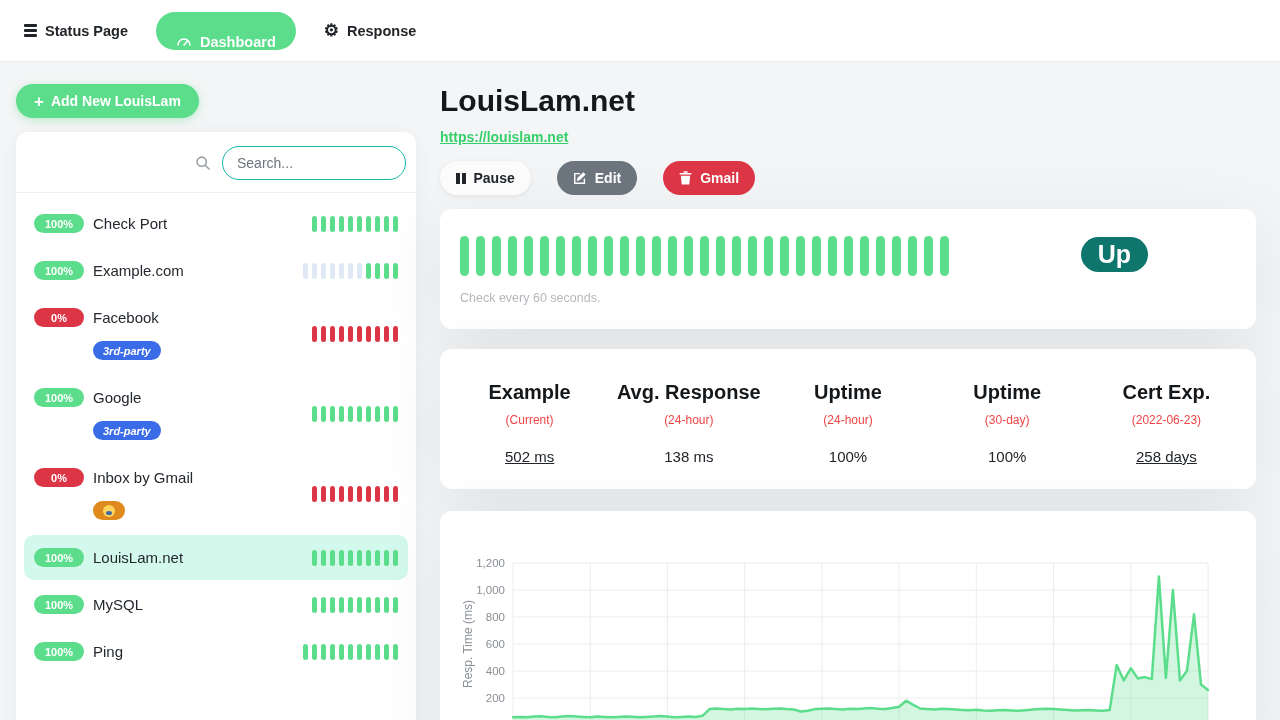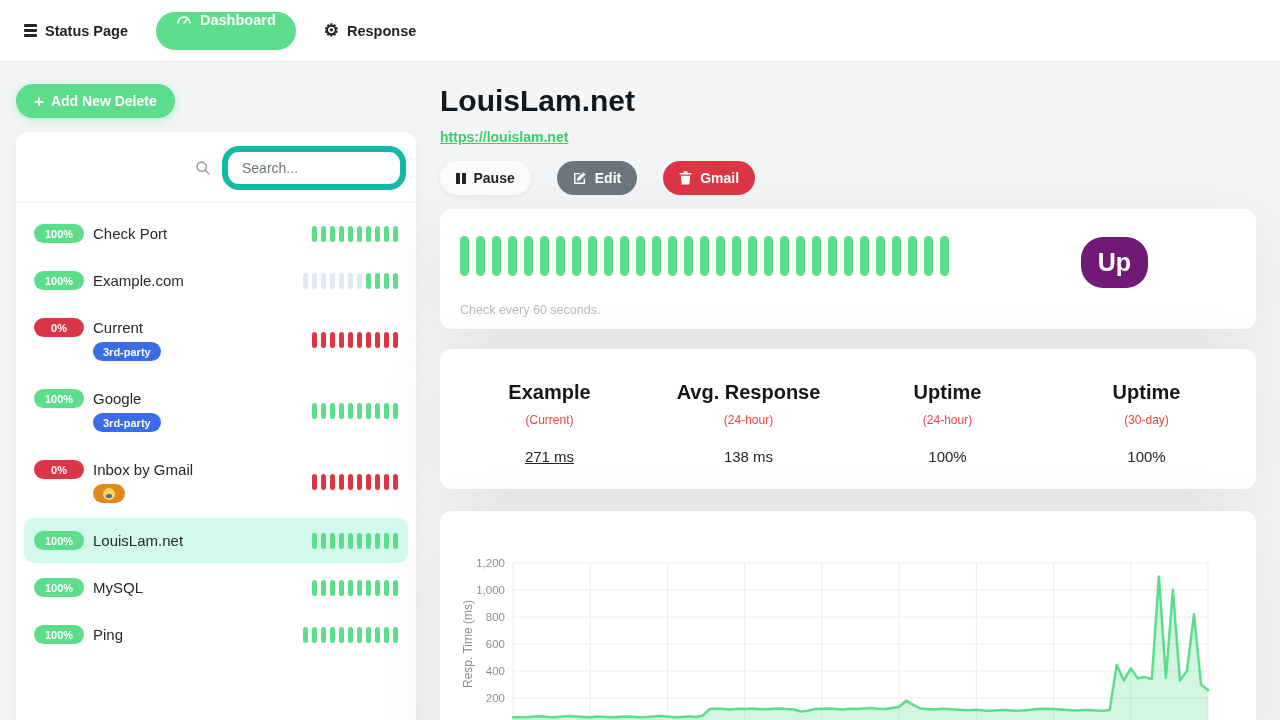--- a/index.html
+++ b/index.html
@@ -8,51 +8,51 @@
 
   
   .navbar { height:62px; background:#fff; border-bottom:1px solid #e9ecef;
     display:flex; align-items:center; justify-content:space-between; padding:0 24px; }
   .brand { display:flex; align-items:center; gap:11px; font-size:20px; font-weight:700; color:#181c20; cursor:pointer; }
   .logo { width:32px; height:32px; border-radius:50%; background:#eefaf0; box-shadow:0 0 8px rgba(0,0,0,.07); position:relative; }
   .logo-inner { position:absolute; left:6px; top:7px; width:20px; height:18px; background:#5cdd8b;
     border-radius:55% 55% 45% 45% / 70% 70% 34% 34%; }
   .nav-right { display:flex; align-items:center; gap:28px; }
   .nav-link { display:flex; align-items:center; gap:8px; font-size:14.5px; font-weight:600; color:#212529; cursor:pointer; text-decoration:none; }
-  .nav-pill { display:flex; align-items:flex-start; gap:8px; background:#5cdd8b; color:#fff; height:38px;
+  .nav-pill { display:flex; align-items:flex-end; gap:8px; background:#5cdd8b; color:#fff; height:38px;
     padding:0 20px; border-radius:19px; font-size:14.5px; font-weight:600; cursor:pointer; text-decoration:none; }
   .list-icon span { display:block; width:13px; height:2.5px; background:#212529; margin:2.5px 0; border-radius:1px; }
   .gear-glyph { font-size:17px; line-height:1; }
 
   
   .layout { display:flex; }
   .sidebar { width:424px; padding:22px 8px 0 16px; flex:none; }
   .main { flex:1; padding:22px 24px 0 16px; }
 
   
   .add-btn { display:inline-flex; align-items:center; gap:7px; background:#5cdd8b; color:#fff; border:none;
     border-radius:17px; height:34px; padding:0 18px; font-size:14px; font-weight:600; cursor:pointer;
     font-family:inherit; margin-bottom:14px; box-shadow:0 2px 8px rgba(92,221,139,.4); }
   .add-plus { font-size:17px; font-weight:700; line-height:1; }
   .sidebar-card { background:#fff; border-radius:12px; box-shadow:0 4px 20px rgba(0,0,0,.05); height:620px; }
   .search-row { display:flex; align-items:center; justify-content:flex-end; gap:11px; padding:14px 10px 12px; }
   .search-icon-svg { flex:none; }
-  .search-input { width:184px; height:34px; border:6px solid #14b8a6; border-radius:17px; padding:16px 14px;
+  .search-input { width:184px; height:34px; border:1px solid #14b8a6; border-radius:17px; padding:16px 14px;
     font-size:14px; color:#333; outline:none; font-family:inherit; }
   .search-input::placeholder { color:#6c757d; }
   .divider { height:1px; background:#f0f1f2; }
   .monitor-list { padding:8px 8px 0; }
   .monitor-row { display:flex; align-items:center; justify-content:space-between; padding:13px 10px;
     border-radius:10px; cursor:pointer; margin-bottom:2px; }
   .monitor-row.selected { background:#d3f8ec; }
   .m-line { display:flex; align-items:center; gap:9px; }
   .badge { min-width:50px; height:19px; border-radius:10px; color:#fff; font-size:11px; font-weight:700;
     display:inline-flex; align-items:center; justify-content:center; padding:0 9px; }
   .m-name { font-size:15px; color:#24292f; }
-  .m-tags { margin:5px 0 0 59px; display:flex; gap:6px; }
+  .m-tags { margin:14px 0 0 59px; display:flex; gap:6px;font-style:italic; }
   .tag { display:inline-flex; align-items:center; justify-content:center; height:19px; border-radius:10px;
     padding:0 10px; color:#fff; font-size:11px; font-weight:600; }
   .face { width:12px; height:12px; border-radius:50%; background:#ffd45e; position:relative; }
   .face:after { content:""; position:absolute; left:3px; top:6px; width:6px; height:4px; border-radius:50%; background:#3d6ba8; }
   .m-beats { display:flex; gap:4px; align-items:center; flex:none; }
   .beat { width:5px; height:16px; border-radius:2.5px; }
 
   
   .page-title { font-size:30px; font-weight:700; color:#15181b; margin:0 0 10px; }
   .url-link { display:inline-block; font-size:14px; font-weight:700; color:#36cf69; text-decoration:underline; margin-bottom:16px; cursor:pointer; }
@@ -63,22 +63,22 @@
   .btn-grey { background:#6c757d; color:#fff; }
   .btn-red { background:#dc3545; color:#fff; }
   .pause-icon { display:inline-flex; gap:2.5px; }
   .pause-icon i { display:block; width:3.5px; height:11px; background:#212529; }
 
   .card { background:#fff; border-radius:12px; box-shadow:0 15px 70px rgba(0,0,0,.08); }
   .hb-card { margin-top:14px; padding:27px 20px 12px; height:120px; }
   .hb-row { display:flex; align-items:flex-start; justify-content:space-between; }
   .big-beats { display:flex; gap:7px; }
   .big-beat { width:9px; height:40px; border-radius:5px; }
-  .up-badge { background:#701a75; color:#fff; font-size:25px; font-weight:700; border-radius:22px;
-    padding:11px 17px; margin-right:88px; margin-top:1px; }
+  .up-badge { background:#0f766e; color:#fff; font-size:25px; font-weight:700; border-radius:22px;
+    padding:3px 17px; margin-right:88px; margin-top:1px; }
   .hb-caption { color:#b4b8bc; font-size:12.5px; margin-top:15px; }
 
   .stats-card { margin-top:20px; padding:32px 10px; display:flex; height:140px; }
   .stat { flex:1; text-align:center; }
   .stat-title { font-size:20px; font-weight:700; color:#15181b; }
   .stat-sub { font-size:12px; color:#ef4444; margin-top:9px; }
   .stat-value { font-size:15px; color:#212529; margin-top:21px; }
   .underlined { text-decoration:underline; }
 
   .chart-card { margin-top:22px; padding:12px 18px; height:260px; }
@@ -109,21 +109,21 @@
       <span>Response</span>
     </a>
   </nav>
 </header>
 
 <div class="layout">
 
   <aside class="sidebar">
     <button class="add-btn">
       <span class="add-plus">+</span>
-      <span>Add New Delete</span>
+      <span>Add New LouisLam</span>
     </button>
     <div class="sidebar-card">
       <div class="search-row">
         <svg class="search-icon-svg" width="16" height="16" viewBox="0 0 16 16">
           <circle cx="6.7" cy="6.7" r="4.6" fill="none" stroke="#9aa0a6" stroke-width="1.6"></circle>
           <line x1="10.3" y1="10.3" x2="14" y2="14" stroke="#9aa0a6" stroke-width="1.6" stroke-linecap="round"></line>
         </svg>
         <input class="search-input" placeholder="Search..." style="">
       </div>
       <div class="divider"></div>
@@ -166,21 +166,21 @@
               <span class="beat" style="background: rgb(92, 221, 139);"></span>
               <span class="beat" style="background: rgb(92, 221, 139);"></span>
               <span class="beat" style="background: rgb(92, 221, 139);"></span>
               <span class="beat" style="background: rgb(92, 221, 139);"></span>
             </div>
           </div>
           <div class="monitor-row">
             <div class="m-left">
               <div class="m-line">
                 <span class="badge" style="background: rgb(220, 53, 69);">0%</span>
-                <span class="m-name">Current</span>
+                <span class="m-name">Facebook</span>
               </div>
               <div class="m-tags">
                 <span class="tag" style="background: rgb(59, 108, 232);">3rd-party</span>
               </div>
             </div>
             <div class="m-beats">
               <span class="beat" style="background: rgb(220, 53, 69);"></span>
               <span class="beat" style="background: rgb(220, 53, 69);"></span>
               <span class="beat" style="background: rgb(220, 53, 69);"></span>
               <span class="beat" style="background: rgb(220, 53, 69);"></span>
@@ -370,36 +370,41 @@
           </div>
         <div class="up-badge">Up</div>
       </div>
       <div class="hb-caption">Check every 60 seconds.</div>
     </section>
 
     <section class="card stats-card" id="stats-card">
         <div class="stat">
           <div class="stat-title">Example</div>
           <div class="stat-sub">(Current)</div>
-          <div class="stat-value"><span class="underlined">271 ms</span></div>
+          <div class="stat-value"><span class="underlined">502 ms</span></div>
         </div>
         <div class="stat">
           <div class="stat-title">Avg. Response</div>
           <div class="stat-sub">(24-hour)</div>
           <div class="stat-value"><span>138 ms</span></div>
         </div>
         <div class="stat">
           <div class="stat-title">Uptime</div>
           <div class="stat-sub">(24-hour)</div>
           <div class="stat-value"><span>100%</span></div>
         </div>
         <div class="stat">
           <div class="stat-title">Uptime</div>
           <div class="stat-sub">(30-day)</div>
           <div class="stat-value"><span>100%</span></div>
+        </div>
+        <div class="stat">
+          <div class="stat-title">Cert Exp.</div>
+          <div class="stat-sub">(2022-06-23)</div>
+          <div class="stat-value"><span class="underlined">258 days</span></div>
         </div>
       </section>
 
     <section class="card chart-card">
       <svg id="chart-svg" width="780" height="236">
           <line x1="55" y1="40" x2="55" y2="202" stroke="#ececec" stroke-width="1"></line>
           <line x1="132.22222222222223" y1="40" x2="132.22222222222223" y2="202" stroke="#ececec" stroke-width="1"></line>
           <line x1="209.44444444444446" y1="40" x2="209.44444444444446" y2="202" stroke="#ececec" stroke-width="1"></line>
           <line x1="286.66666666666663" y1="40" x2="286.66666666666663" y2="202" stroke="#ececec" stroke-width="1"></line>
           <line x1="363.8888888888889" y1="40" x2="363.8888888888889" y2="202" stroke="#ececec" stroke-width="1"></line>

